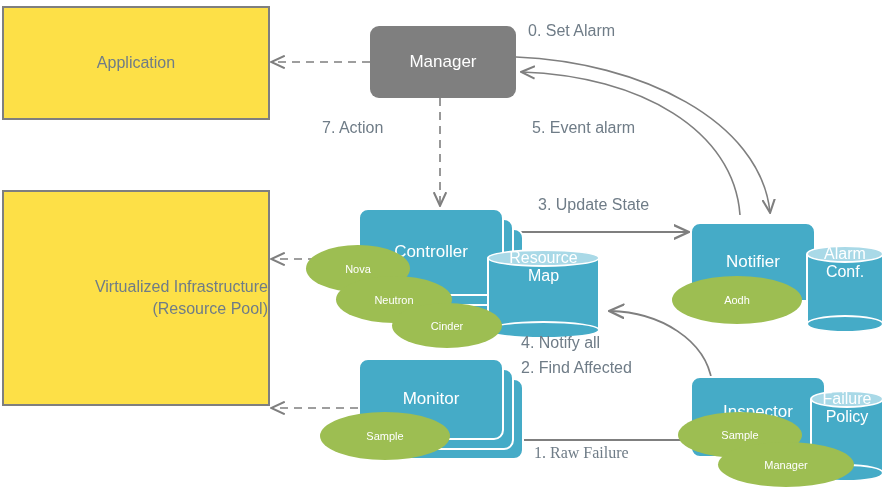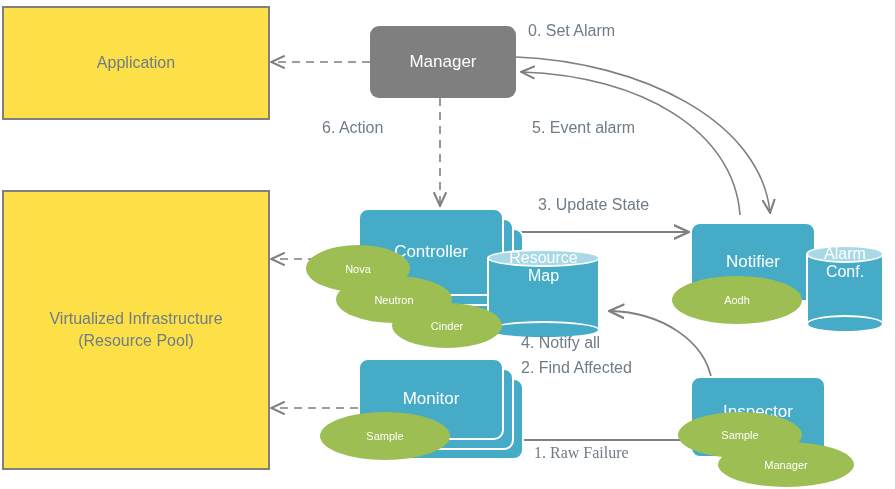--- a/index.html
+++ b/index.html
@@ -129,21 +129,21 @@
 
     <g>
       <line x1="524" y1="440" x2="700" y2="440" stroke="#7f7f7f" stroke-width="1.8"></line>
     </g>
   </svg>
 
   <div class="plain-box" style="left:2px;top:6px;width:268px;height:114px;">
     <span>Application</span>
   </div>
 
-  <div class="plain-box" style="left:2px;top:190px;width:268px;height:280px;flex-direction:column;">
+  <div class="plain-box" style="left:2px;top:190px;width:268px;height:216px;flex-direction:column;align-items:flex-end;">
     <span>Virtualized  Infrastructure</span>
     <span>(Resource Pool)</span>
   </div>
 
   <div class="mgr-box" style="left:370px;top:26px;width:146px;height:72px;">
     <span>Manager</span>
   </div>
 
   <div class="tealbox" style="left:378px;top:228px;width:146px;height:88px;z-index:2;"></div>
   <div class="tealbox" style="left:368px;top:218px;width:146px;height:88px;z-index:3;"></div>
@@ -196,32 +196,43 @@
       </div>
     </div>
   </div>
   <div class="oval" style="left:672px;top:276px;width:130px;height:48px;z-index:7;">
     <span>Aodh</span>
   </div>
 
   <div class="tealbox lbl" style="left:690px;top:376px;width:136px;height:82px;z-index:4;align-items:flex-start;padding-top:24px;">
     <span>Inspector</span>
   </div>
+  <div class="cyl" style="left:810px;top:390px;width:74px;height:92px;z-index:6;">
+    <div class="body"></div>
+    <div class="bot"></div>
+    <div class="top"></div>
+    <div class="cyltext">
+      <div>
+        <div>Failure</div>
+        <div>Policy</div>
+      </div>
+    </div>
+  </div>
   <div class="oval" style="left:678px;top:412px;width:124px;height:46px;z-index:7;">
     <span>Sample</span>
   </div>
   <div class="oval" style="left:718px;top:442px;width:136px;height:45px;z-index:8;">
     <span>Manager</span>
   </div>
 
   <div class="edge-label" style="left:528px;top:22px;">0. Set Alarm</div>
 
   <div class="edge-label" style="left:532px;top:119px;">5. Event alarm</div>
 
-  <div class="edge-label" style="left:322px;top:119px;">6. Action</div>
+  <div class="edge-label" style="left:322px;top:119px;">7. Action</div>
 
   <div class="edge-label" style="left:538px;top:196px;">3. Update State</div>
 
   <div class="edge-label" style="left:521px;top:334px;z-index:10;">4. Notify all</div>
 
   <div class="edge-label" style="left:521px;top:359px;z-index:10;">2. Find Affected</div>
 
   <div class="edge-label" style="left:534px;top:444px;z-index:10;font-family:Liberation Serif, serif;">1. Raw Failure</div>
 
 </div>

